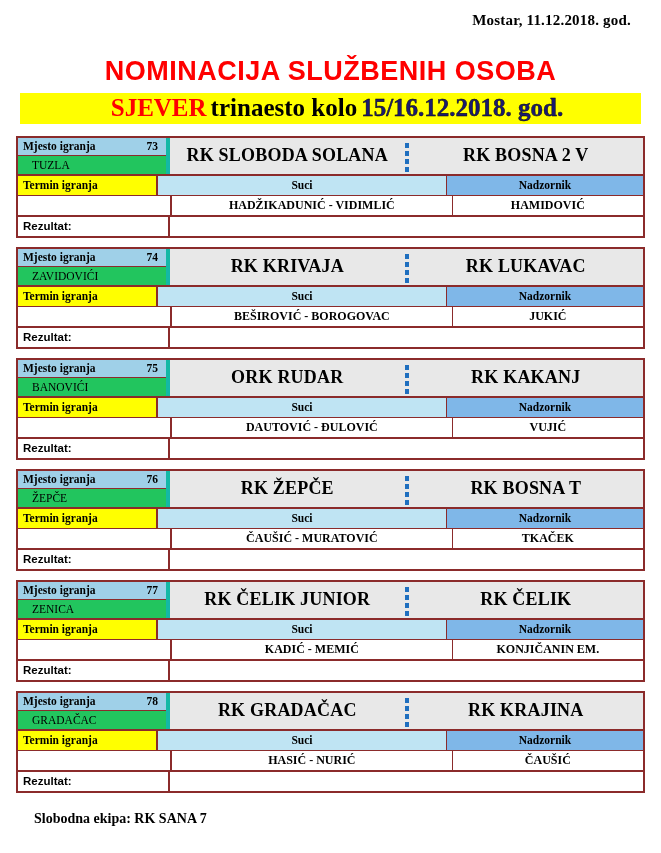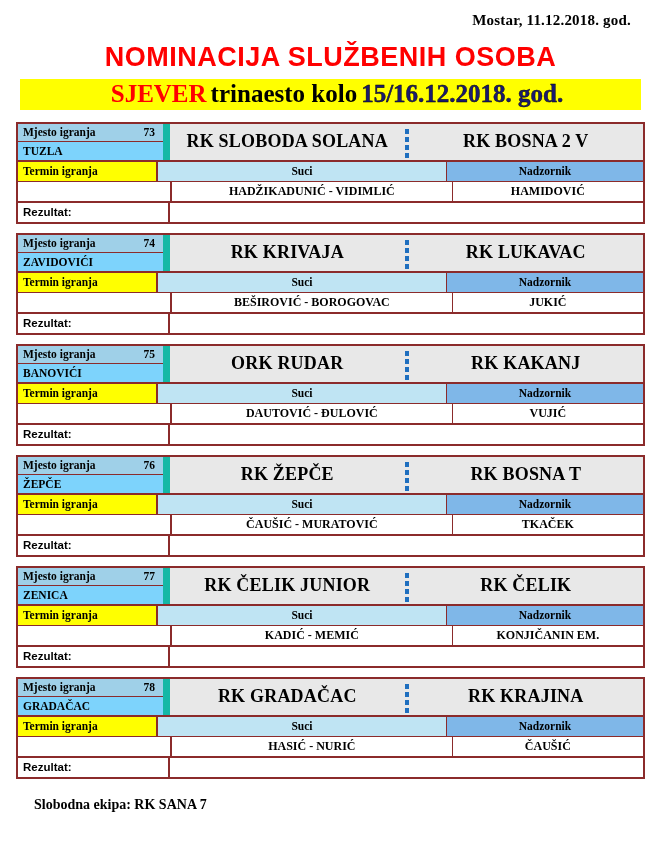--- a/index.html
+++ b/index.html
@@ -24,21 +24,21 @@
   }
   .date-line {
     text-align: right;
     font-family: "Liberation Serif", serif;
     font-weight: bold;
     font-size: 15px;
     padding: 12px 18px 0 0;
     letter-spacing: 0.2px;
   }
   .title-block {
-    margin-top: 14px;
+    margin-top: 28px;
     text-align: center;
   }
   .title-main {
     color: #ff0000;
     font-family: "Liberation Sans", sans-serif;
     font-weight: bold;
     font-size: 27px;
     letter-spacing: 0.5px;
     line-height: 1.1;
   }
@@ -79,21 +79,21 @@
     position: relative;
     background: #ffffff;
   }
   .row1 {
     display: flex;
     align-items: stretch;
     height: 36px;
   }
   .placecell {
     width: 152px;
-    border-right: 7px solid #14b8a6;
+    border-right: 4px solid #14b8a6;
     display: flex;
     flex-direction: column;
     box-sizing: border-box;
   }
   .place-top {
     flex: 1;
     background: #9fd0e8;
     display: flex;
     align-items: center;
     justify-content: space-between;
@@ -103,27 +103,27 @@
     font-weight: bold;
     font-size: 11.5px;
     border-bottom: 1px solid #8b2b2b;
   }
   .place-num {
     font-size: 11.5px;
     font-weight: bold;
   }
   .place-bottom {
     flex: 1;
-    background: #7dd3fc;
+    background: #22c55e;
     display: flex;
     align-items: center;
-    padding-left: 5px;
-    box-sizing: border-box;
-    font-family: "Liberation Serif", serif;
-    font-weight: bold;
+    padding-left: 14px;
+    box-sizing: border-box;
+    font-family: "Liberation Serif", serif;
+    font-weight: normal;
     font-size: 11.5px;
   }
   .teams {
     flex: 1;
     background: #e8e8e8;
     display: flex;
     align-items: center;
     position: relative;
   }
   .team {

